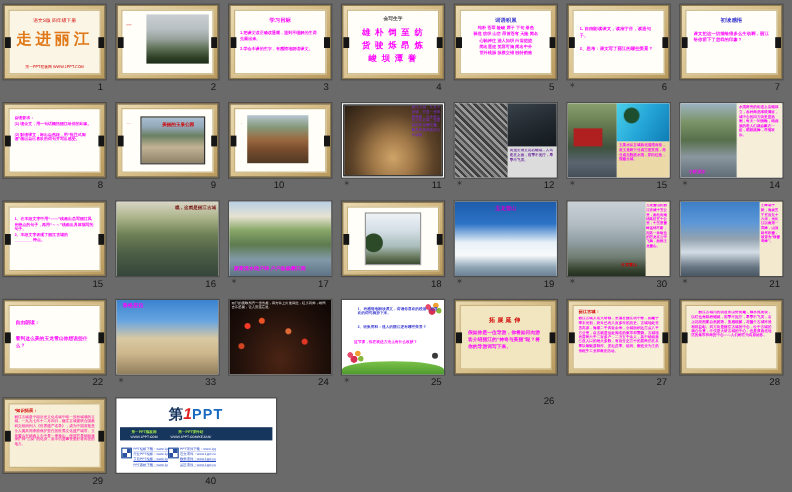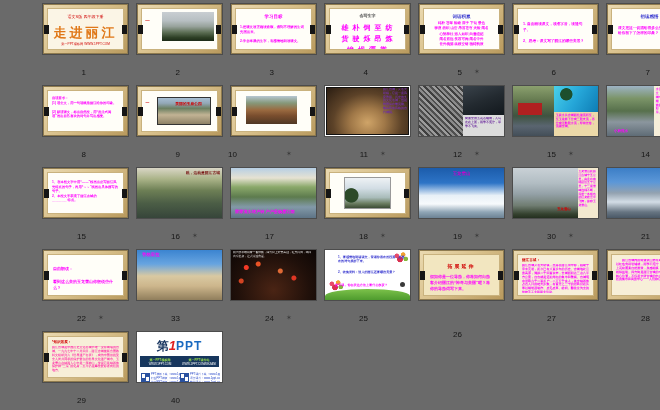--- a/index.html
+++ b/index.html
@@ -1,18 +1,18 @@
 <!DOCTYPE html>
 <html><head>
 <meta charset="utf-8">
 <style>
   html,body{margin:0;padding:0;}
   body{font-family:"Liberation Sans","DejaVu Sans",sans-serif;}
   .sorter{position:relative;width:660px;height:410px;background:#6a6a6a;overflow:hidden;}
-  .thumb{position:absolute;width:85px;height:50px;background:#fff;outline:1px solid rgba(0,0,0,.28);overflow:hidden;margin-left:40px;}
+  .thumb{position:absolute;width:85px;height:62px;background:#fff;outline:1px solid rgba(0,0,0,.28);overflow:hidden;}
   .framed{background:linear-gradient(135deg,#ead9b0 0%,#d9c18c 45%,#b99a5e 100%);border:1px solid #8f7b4f;box-sizing:border-box;}
   .framed::before,.framed::after{content:"";position:absolute;top:50%;margin-top:-4px;width:5px;height:9px;background:#151515;z-index:3;}
   .framed::before{left:0;}.framed::after{right:0;}
   .inner{position:absolute;inset:3px;background:#fffef8;border:1px solid #c9b27e;overflow:hidden;}
   .in-cream{background:#fbf5e6;}
   .in-tan{background:#f2e6c0;}
   .in-doc{background:#f7efd8;}
   .slide-num{position:absolute;width:85px;text-align:right;font-size:8px;color:#161616;padding-right:2px;box-sizing:border-box;}
   .transition-icon{position:absolute;font-size:7px;color:#3c3c3c;line-height:1;}
   .part{position:absolute;overflow:hidden;}
@@ -79,21 +79,21 @@
   .cap24{top:1px;left:2px;right:2px;font-size:2.8px;line-height:1.3;}
   .bg25{background:#fff;}
   .fl{width:16px;height:12px;background:radial-gradient(circle at 30% 40%,#e84a6a 0 2px,transparent 2.6px),radial-gradient(circle at 70% 30%,#f0a030 0 2px,transparent 2.6px),radial-gradient(circle at 50% 70%,#d83050 0 2.6px,transparent 3.2px),radial-gradient(circle at 86% 66%,#86b83c 0 2px,transparent 2.6px);}
   .fl-tr{top:1px;right:2px;}
   .fl-bl{bottom:9px;left:2px;}
   .grass25{left:0;right:0;bottom:0;height:11px;background:linear-gradient(180deg,#7cc24a,#4e9b2e);border-radius:100% 100% 0 0/14px 14px 0 0;}
   .b25a{left:13px;top:5px;right:5px;font-size:3.1px;line-height:1.35;font-weight:bold;}
   .b25b{left:13px;top:20px;right:5px;font-size:3.1px;line-height:1.35;font-weight:bold;}
   .q25{left:10px;top:33px;right:5px;font-size:3.1px;font-weight:bold;}
   .dot25{right:5px;bottom:13px;width:5px;height:5px;border-radius:50%;background:#3a3a3a;}
-  .bg30{background:#fff;}
+  .bg30{background:#fff;padding-left:48px;}
   .logo30{top:4px;left:0;right:0;text-align:center;}
   .lg-di{font-size:12px;font-weight:bold;color:#16335e;}
   .lg-1{font-size:13px;font-weight:bold;color:#e02020;font-style:italic;}
   .lg-ppt{font-size:12px;font-weight:bold;color:#1a6ac0;letter-spacing:1px;}
   .banner-bg{left:3px;right:3px;top:24px;height:11px;background:#17365d;}
   .bn-g{font-size:3px;color:#9ae04a;font-weight:bold;text-align:center;width:38px;}
   .bn-w{font-size:2.8px;color:#fff;text-align:center;width:38px;}
   .bnl{left:4px;}.bnr{left:43px;}
   .bn-top{top:25.5px;}.bn-bot{top:30px;}
   .qr{width:7px;height:7px;background:conic-gradient(#2a52a0 25%,#fff 0 50%,#2a52a0 0 75%,#fff 0);outline:1px solid #2a52a0;}

